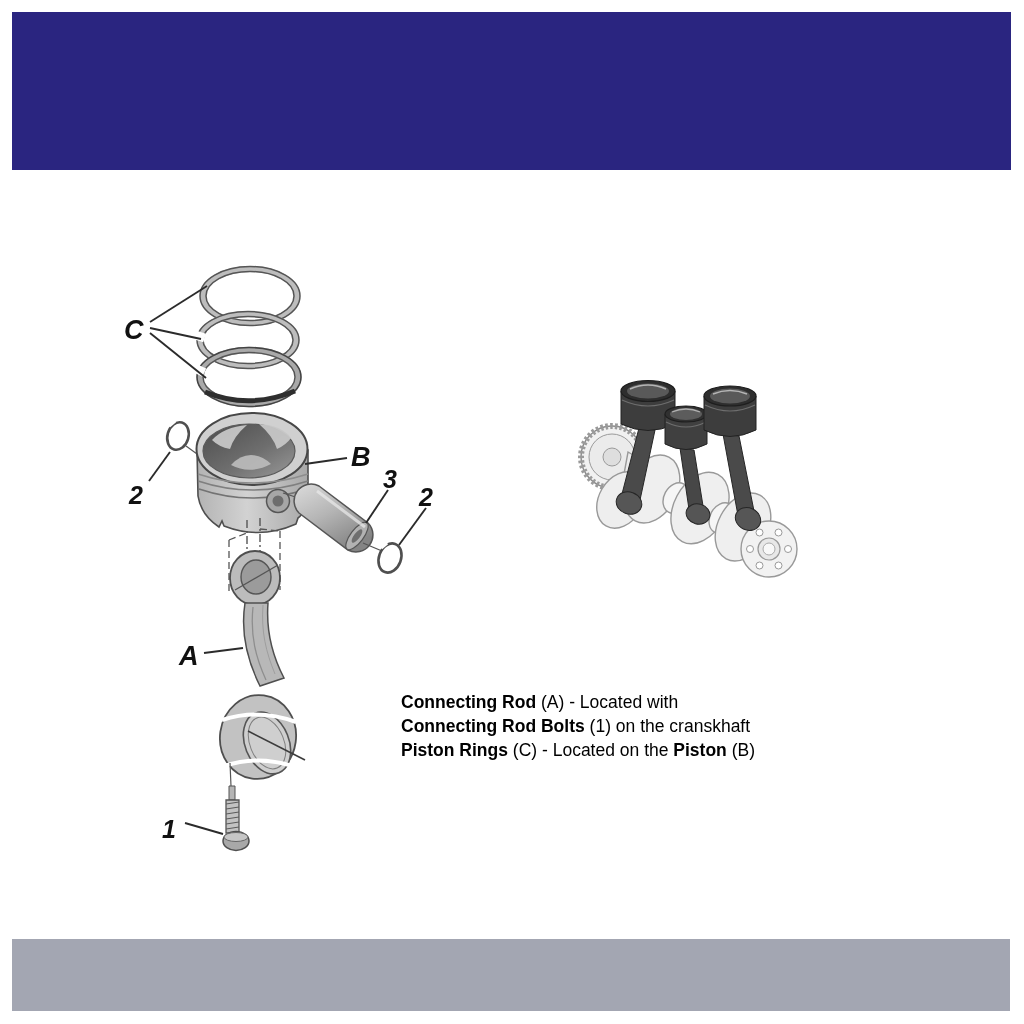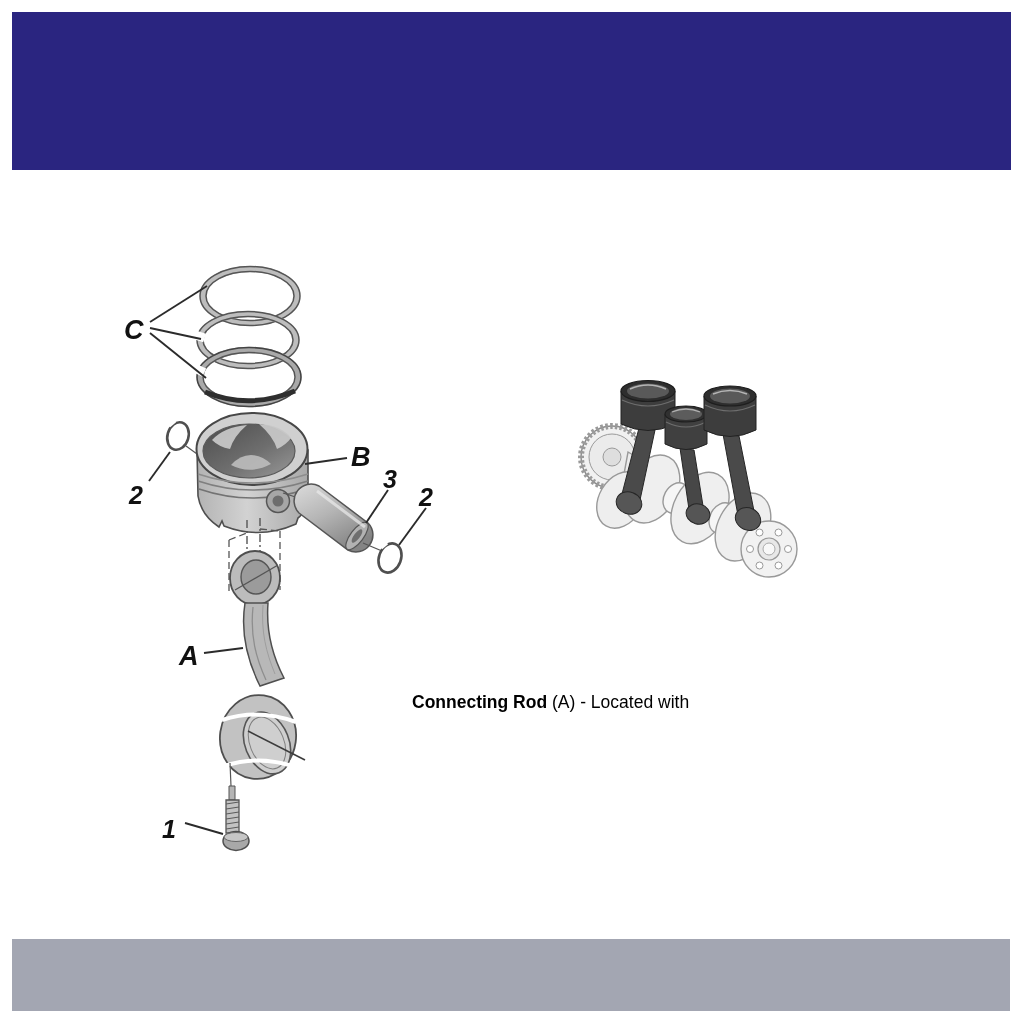--- a/index.html
+++ b/index.html
@@ -2,21 +2,21 @@
 <html><head>
 <meta charset="utf-8">
 <style>
   html,body{margin:0;padding:0;background:#fff;}
   .page{position:relative;width:1024px;height:1024px;background:#fff;overflow:hidden;
         font-family:"Liberation Sans",sans-serif;}
   .banner-top{position:absolute;left:12px;top:12px;width:999px;height:158px;background:#2a2580;}
   .banner-bottom{position:absolute;left:12px;top:939px;width:998px;height:72px;background:#a3a6b2;}
   .diagram-svg{position:absolute;left:0;top:0;width:1024px;height:1024px;}
   .caption{position:absolute;left:401px;top:690px;width:520px;font-size:17.5px;line-height:24px;
-           color:#000;white-space:nowrap;margin-left:11px;}
+           color:#000;white-space:nowrap;}
   .caption .b{font-weight:bold;}
   .part-label{font-family:"Liberation Sans",sans-serif;font-weight:bold;font-style:italic;fill:#111;}
   .lead{stroke:#2b2b2b;stroke-width:1.9;fill:none;}
   .thin{stroke:#555;stroke-width:1.2;fill:none;}
 </style>
 </head>
 <body>
 
 <div class="page">
 
@@ -208,16 +208,18 @@
         <path d="M705,405 Q730,417 755,405" fill="none" stroke="#6e6e6e" stroke-width="1.2"></path>
         <ellipse cx="730" cy="396" rx="26" ry="10" fill="#2e2e2e" stroke="#1e1e1e" stroke-width="1.2"></ellipse>
         <ellipse cx="730" cy="396" rx="20" ry="7.5" fill="#595959"></ellipse>
         <path d="M713,394 Q730,387 747,394" fill="none" stroke="#b5b5b5" stroke-width="1.5"></path>
       </g>
     </g>
   </svg>
 
   <div class="caption">
     <div><span class="b">Connecting Rod</span><span> (A) - Located with</span></div>
+    <div><span class="b">Connecting Rod Bolts</span><span> (1) on the cranskhaft</span></div>
+    <div><span class="b">Piston Rings</span><span> (C) - Located on the </span><span class="b">Piston</span><span> (B)</span></div>
   </div>
 
   <div class="banner-bottom"></div>
 </div>
 
 </body></html>

